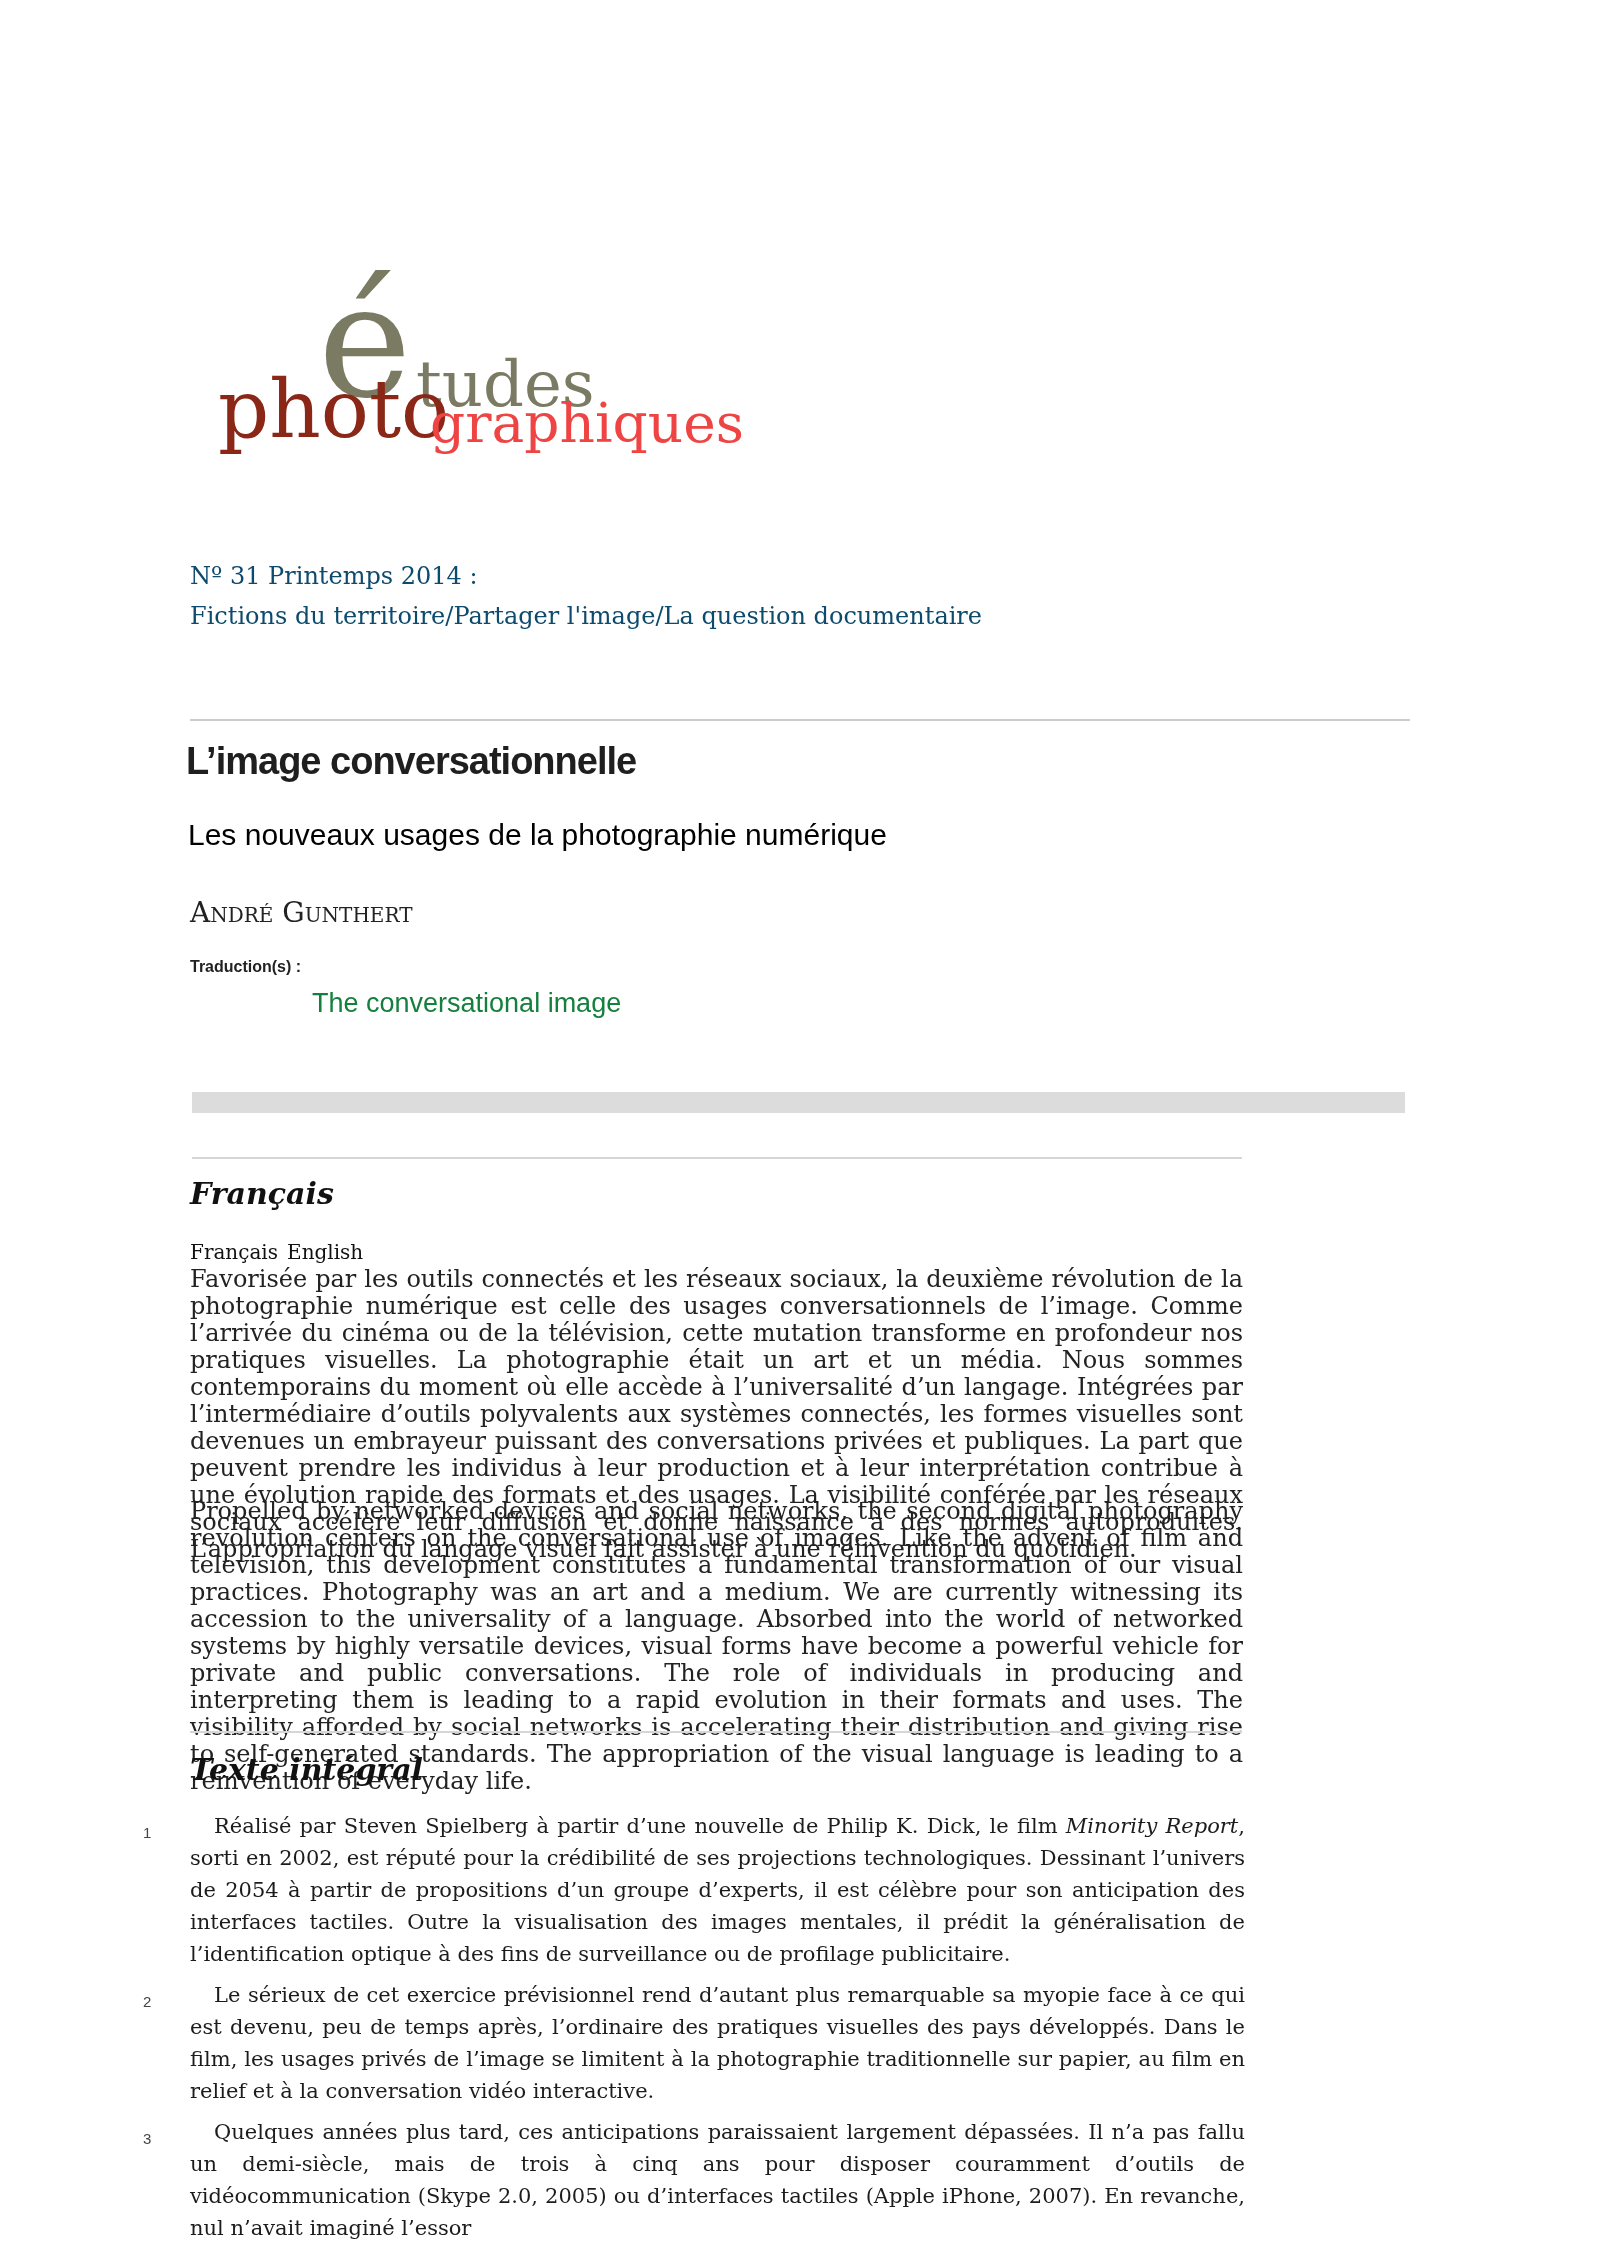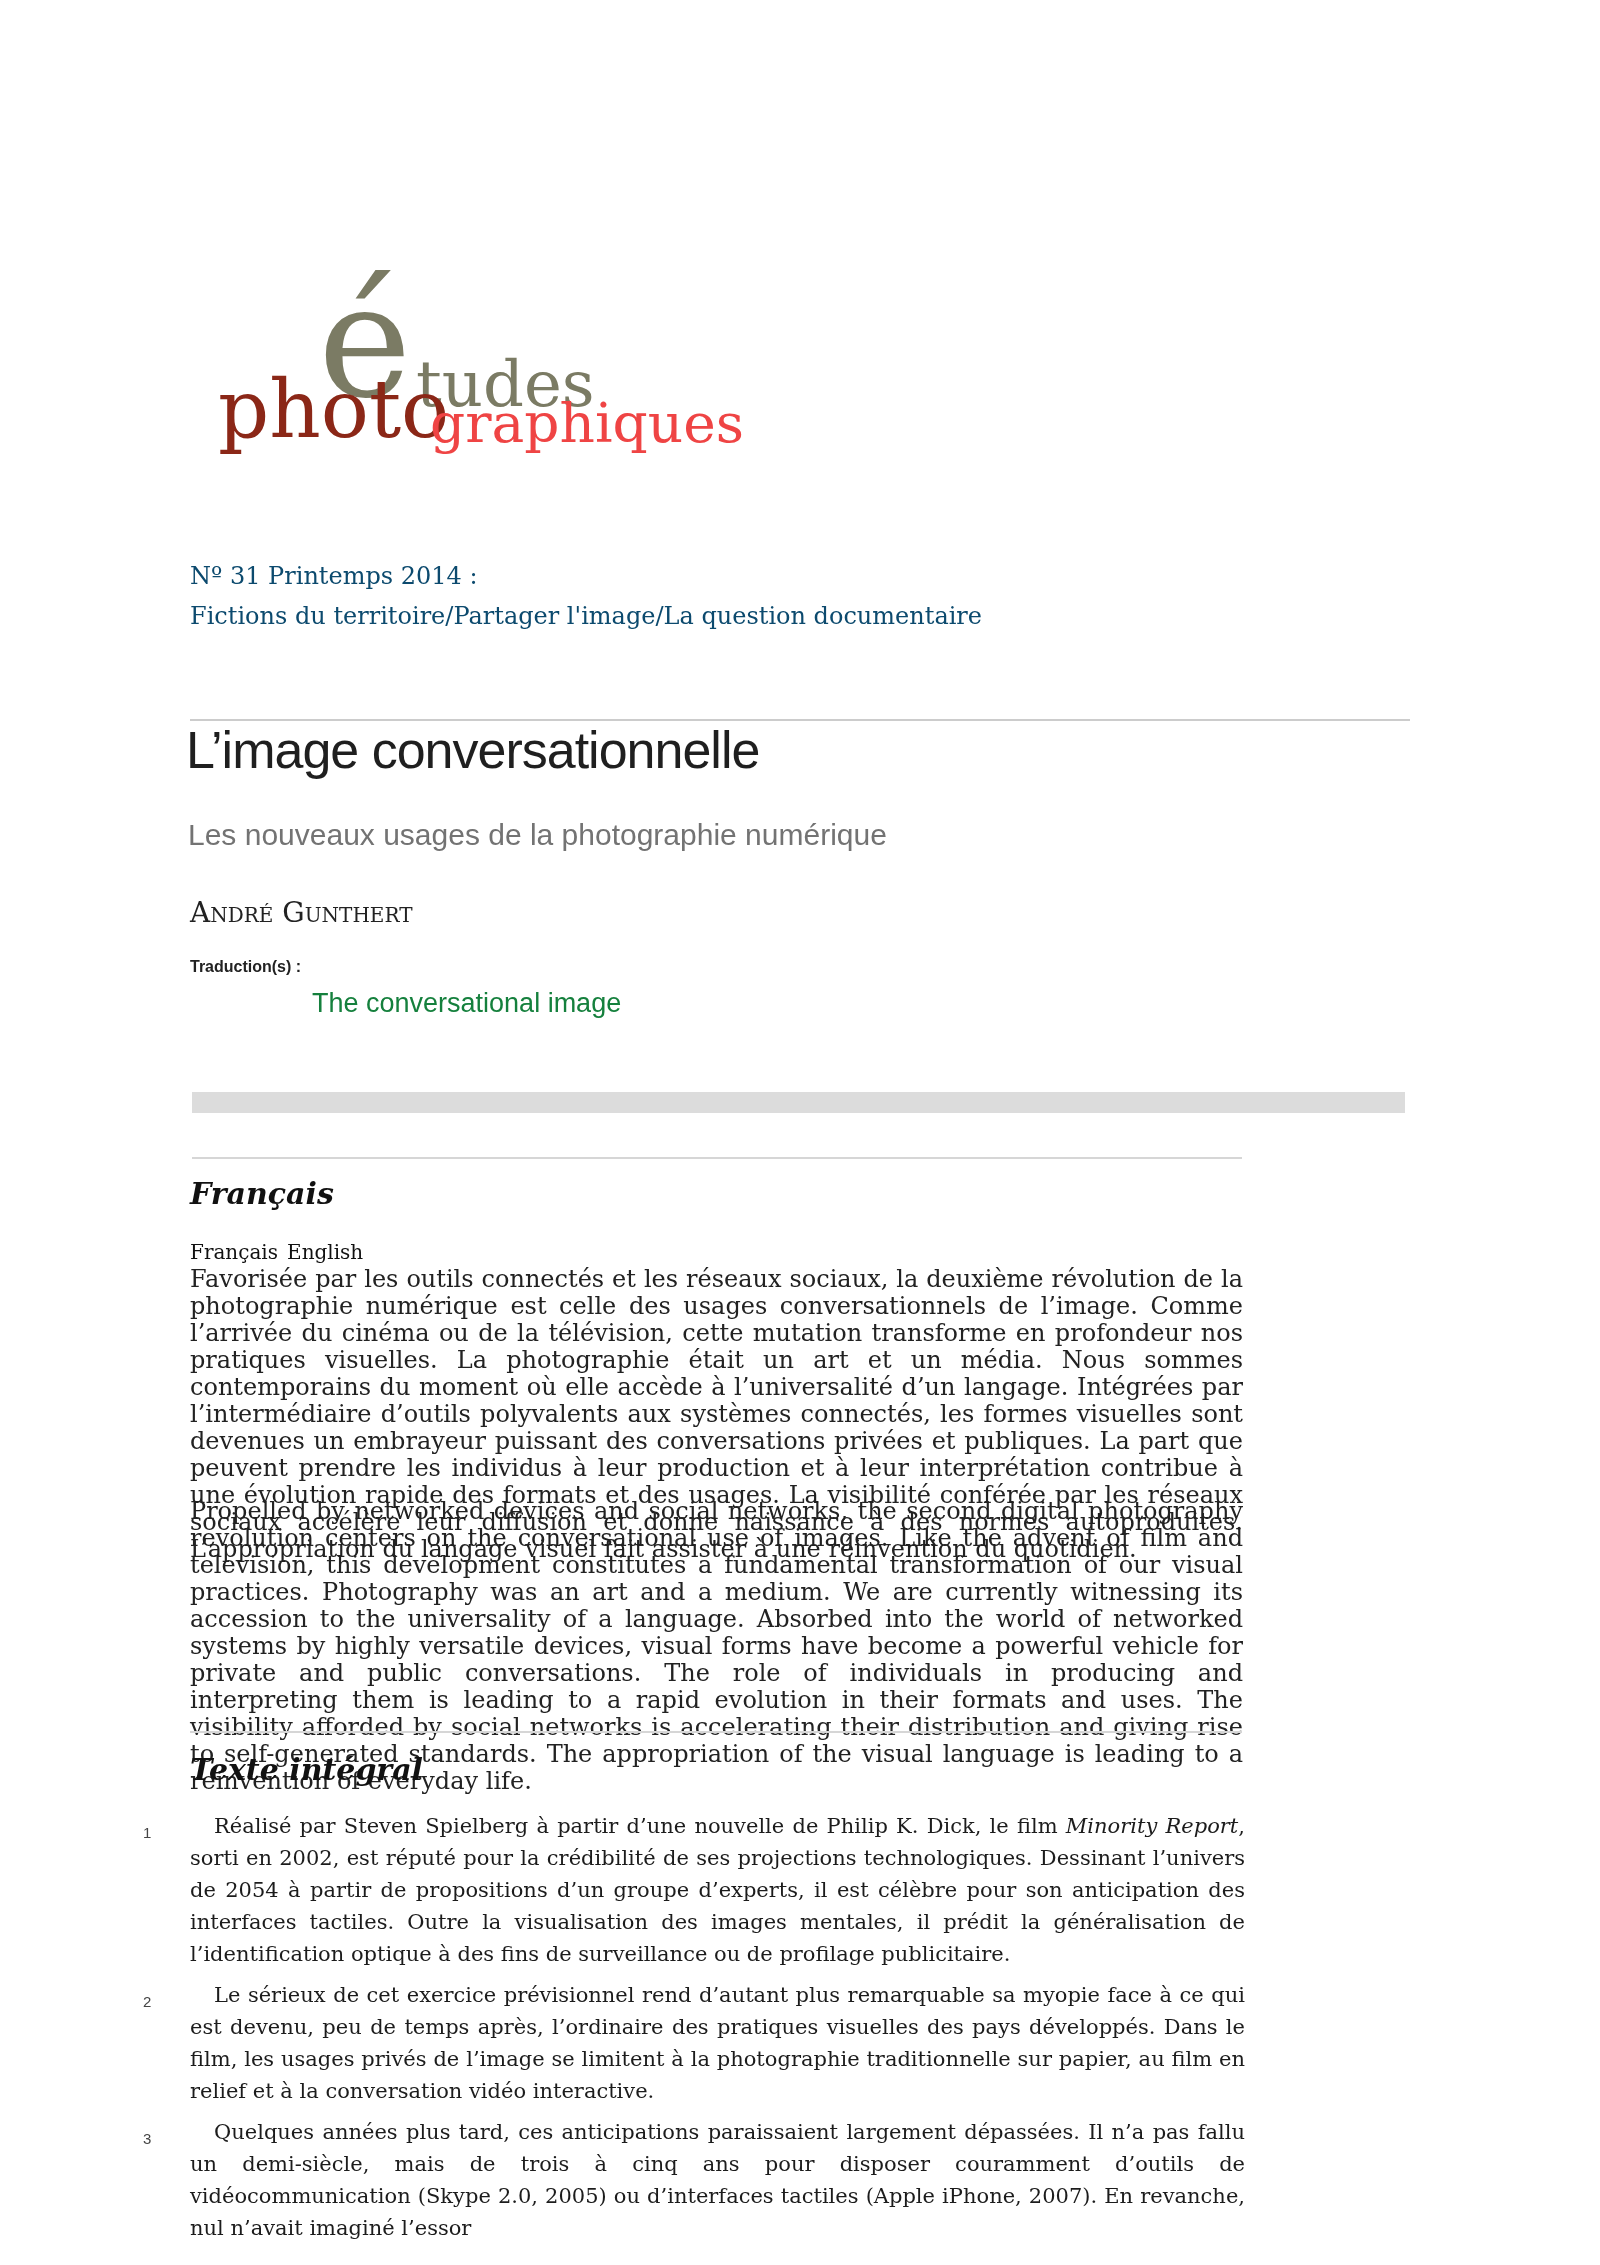--- a/index.html
+++ b/index.html
@@ -18,27 +18,27 @@
 
   
   .issue { position:absolute; left:190px; top:556px; font-size:24px; line-height:40px; color:#0c4a6e; }
 
   .rule { position:absolute; height:2px; background:#cccccc; }
   .rule-top    { left:190px; top:719px;  width:1220px; }
   .rule-resume { left:192px; top:1157px; width:1050px; background:#d6d6d6; }
   .rule-texte  { left:190px; top:1731px; width:1052px; background:#d6d6d6; }
 
   .title {
-    position:absolute; left:186px; top:720px; width:1220px;
-    font-family:"Liberation Sans", sans-serif; font-weight:normal;
-    font-size:52px; letter-spacing:-1px; color:#1f1f1f;
+    position:absolute; left:186px; top:740px; width:1220px;
+    font-family:"Liberation Sans", sans-serif; font-weight:bold;
+    font-size:38px; letter-spacing:-1px; color:#1f1f1f;
   }
   .subtitle {
     position:absolute; left:188px; top:818px; width:1220px;
-    font-family:"Liberation Sans", sans-serif; font-size:30px; color:#737373;
+    font-family:"Liberation Sans", sans-serif; font-size:30px; color:#000000;
   }
   .author {
     position:absolute; left:190px; top:896px;
     font-variant:small-caps; font-size:28px; color:#222222;
   }
   .traduction-label {
     position:absolute; left:190px; top:958px;
     font-family:"Liberation Sans", sans-serif; font-size:16px; color:#222222;font-weight:bold;
   }
   .traduction-title {

